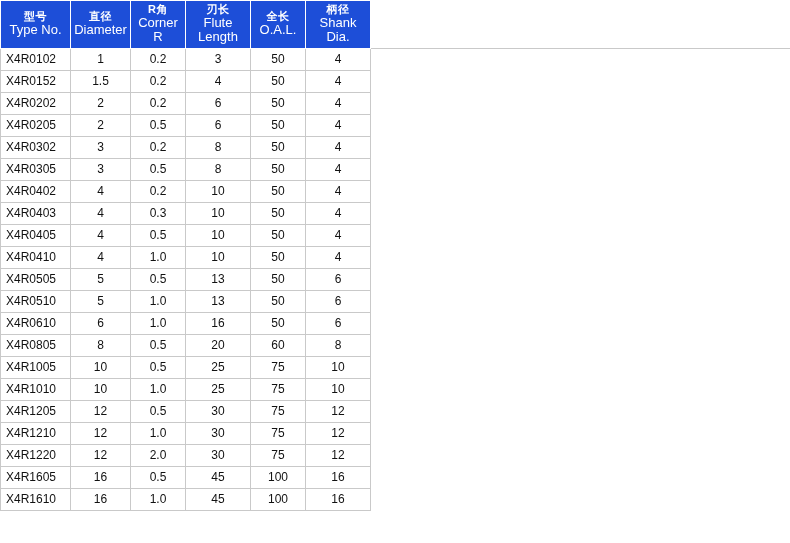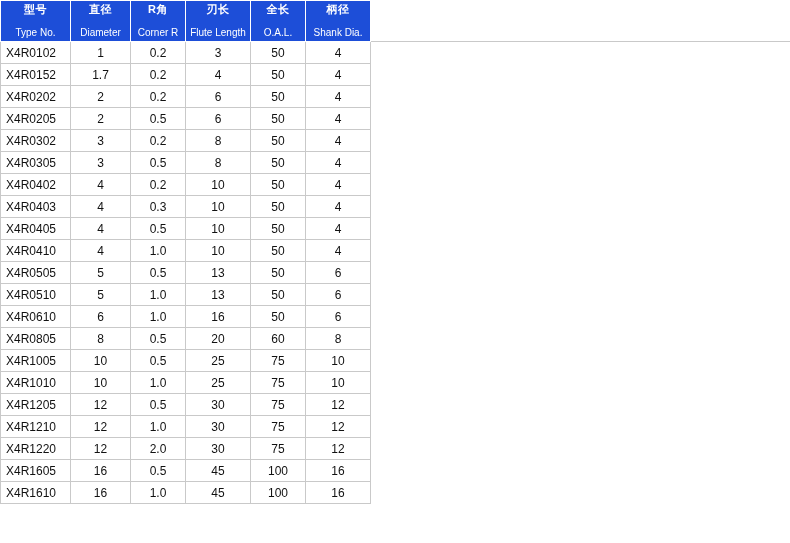--- a/index.html
+++ b/index.html
@@ -43,23 +43,23 @@
     border-bottom: 1px solid #c9c9c9;
   }
   .head-cn {
     display: block;
     font-size: 11px;
     font-weight: bold;
     letter-spacing: 0.5px;
   }
   .head-en {
     display: block;
-    font-size: 10px;
+    font-size: 13px;
     font-weight: normal;
-    margin-top: 12px;
+    margin-top: 1px;
   }
 
   #spec-table tbody td {
     border: 1px solid #c9c9c9;
     height: 21px;
     padding: 0 4px;
     font-size: 12px;
     color: #111111;
     text-align: center;
     vertical-align: middle;
@@ -126,21 +126,21 @@
         <td class="type">X4R0102</td>
         <td>1</td>
         <td>0.2</td>
         <td>3</td>
         <td>50</td>
         <td>4</td>
         <td class="filler"></td>
       </tr>
       <tr>
         <td class="type">X4R0152</td>
-        <td>1.7</td>
+        <td>1.5</td>
         <td>0.2</td>
         <td>4</td>
         <td>50</td>
         <td>4</td>
         <td class="filler"></td>
       </tr>
       <tr>
         <td class="type">X4R0202</td>
         <td>2</td>
         <td>0.2</td>

